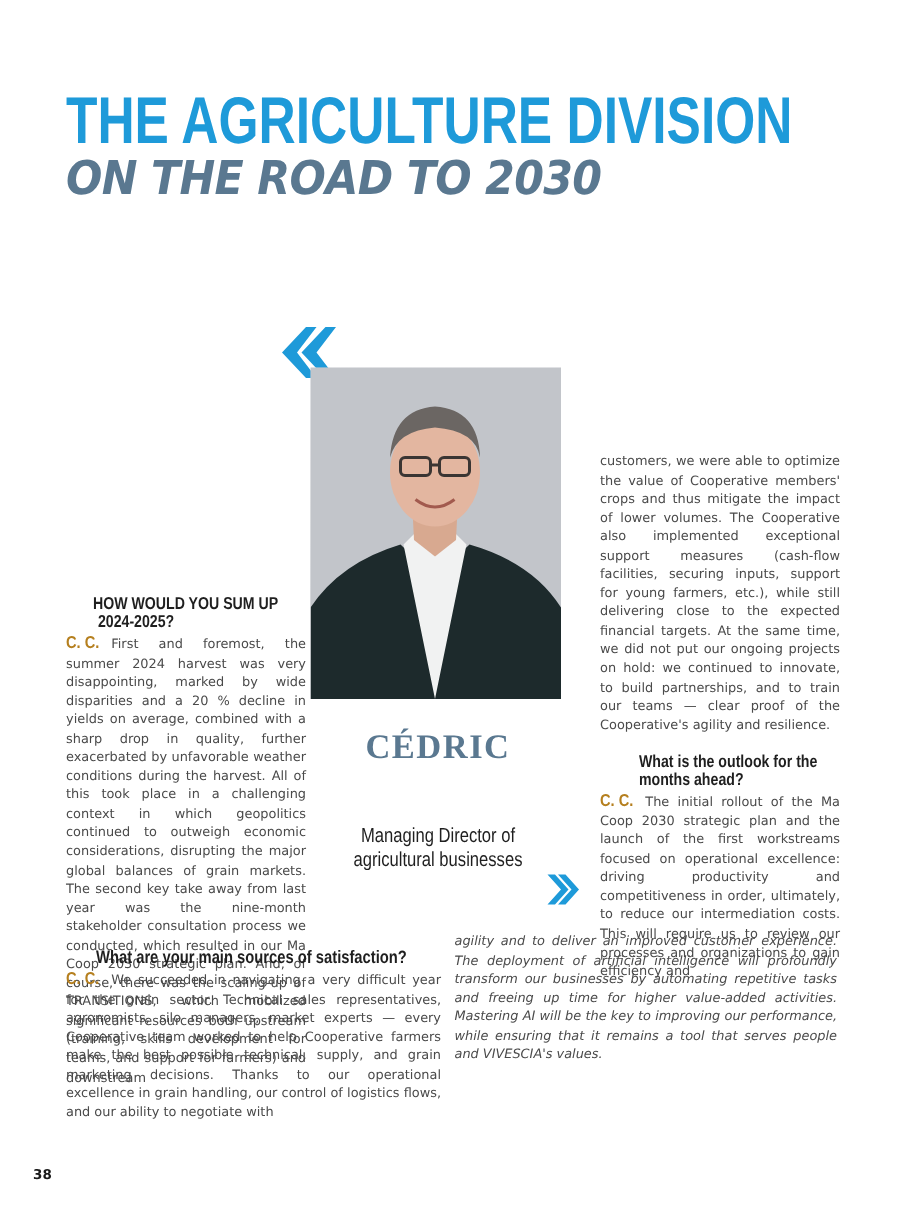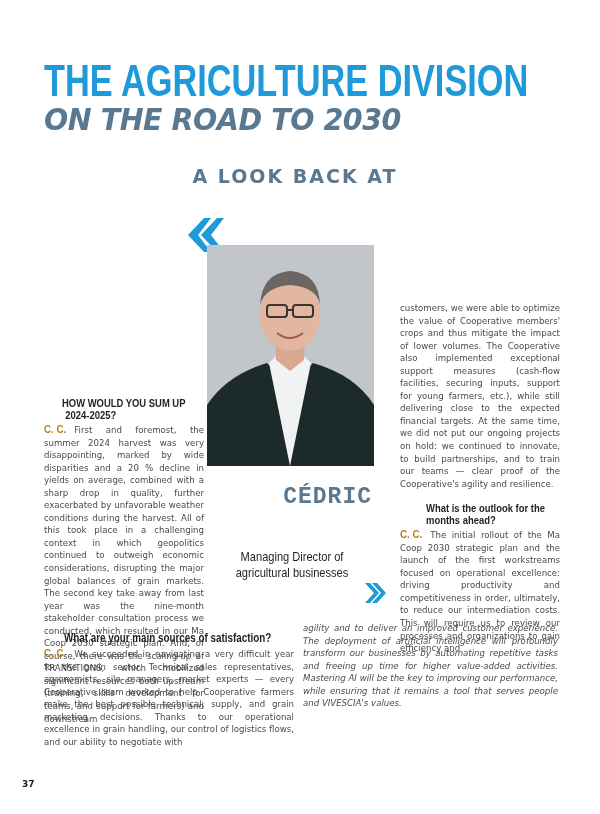--- a/index.html
+++ b/index.html
@@ -43,22 +43,22 @@
     white-space: nowrap;
   }
   .cc { font-family: "Liberation Sans", sans-serif; font-weight: 700; color: #b57f1e; font-size: 11.5px; margin-right: 4px; display:inline-block; transform: scaleX(0.85); transform-origin: left center; }
 
   .left-col { left: 44px; top: 350px; width: 160px; margin-top: 47px; }
   .right-col { left: 400px; top: 302px; width: 160px; }
   .bottom-left { left: 44px; top: 620px; width: 250px; }
   .bottom-right { left: 303px; top: 622px; width: 255px; font-style: italic; }
 
   .name {
-    position: absolute; left: 212px; top: 484px; width: 160px; text-align: right;
-    font-family: Liberation Mono, monospace; font-weight: 700; font-size: 23px; line-height: 27px;
+    position: absolute; left: 212px; top: 484px; width: 160px; text-align: center;
+    font-family: Liberation Serif, serif; font-weight: 700; font-size: 23px; line-height: 27px;
     color: #5a7890; letter-spacing: 1px;
   }
   .role {
     position: absolute; left: 212px; top: 549px; width: 160px; text-align: center;
     font-family: "Liberation Sans", sans-serif; font-size: 13.5px; line-height: 16px; color: #1f1f1f;
     transform: scaleX(0.82); transform-origin: center top;
   }
   .quote-close {
     position: absolute; left: 362px; top: 582px; width: 24px; height: 22px;
   }
@@ -67,21 +67,20 @@
     font-weight: 700; font-size: 9px; color: #1a1a1a;
   }
 </style>
 </head>
 <body>
 
 <div class="title1">THE AGRICULTURE DIVISION</div>
 <div class="title2">ON THE ROAD TO 2030</div>
 
 <div class="lookback">
-  <div>A LOOK BACK AT</div>
 </div>
 
 <div class="quote-open">
   <svg viewBox="0 0 40 38" width="40" height="38">
     <path d="M20 2 L4 19 L20 36 L27 36 L14 19 L27 2 Z" fill="#1e9ad9"></path>
     <path d="M33 2 L17 19 L33 36 L40 36 L27 19 L40 2 Z" fill="#1e9ad9"></path>
   </svg>
 </div>
 
 <div class="photo">
@@ -140,13 +139,13 @@
   <div>agricultural businesses</div>
 </div>
 
 <div class="quote-close">
   <svg viewBox="0 0 24 22" width="24" height="22">
     <path d="M3 1 L12 11 L3 21 L8 21 L17 11 L8 1 Z" fill="#1e9ad9"></path>
     <path d="M10 1 L19 11 L10 21 L15 21 L24 11 L15 1 Z" fill="#1e9ad9"></path>
   </svg>
 </div>
 
-<div class="page-num">37</div>
+<div class="page-num">38</div>
 
 </body></html>

